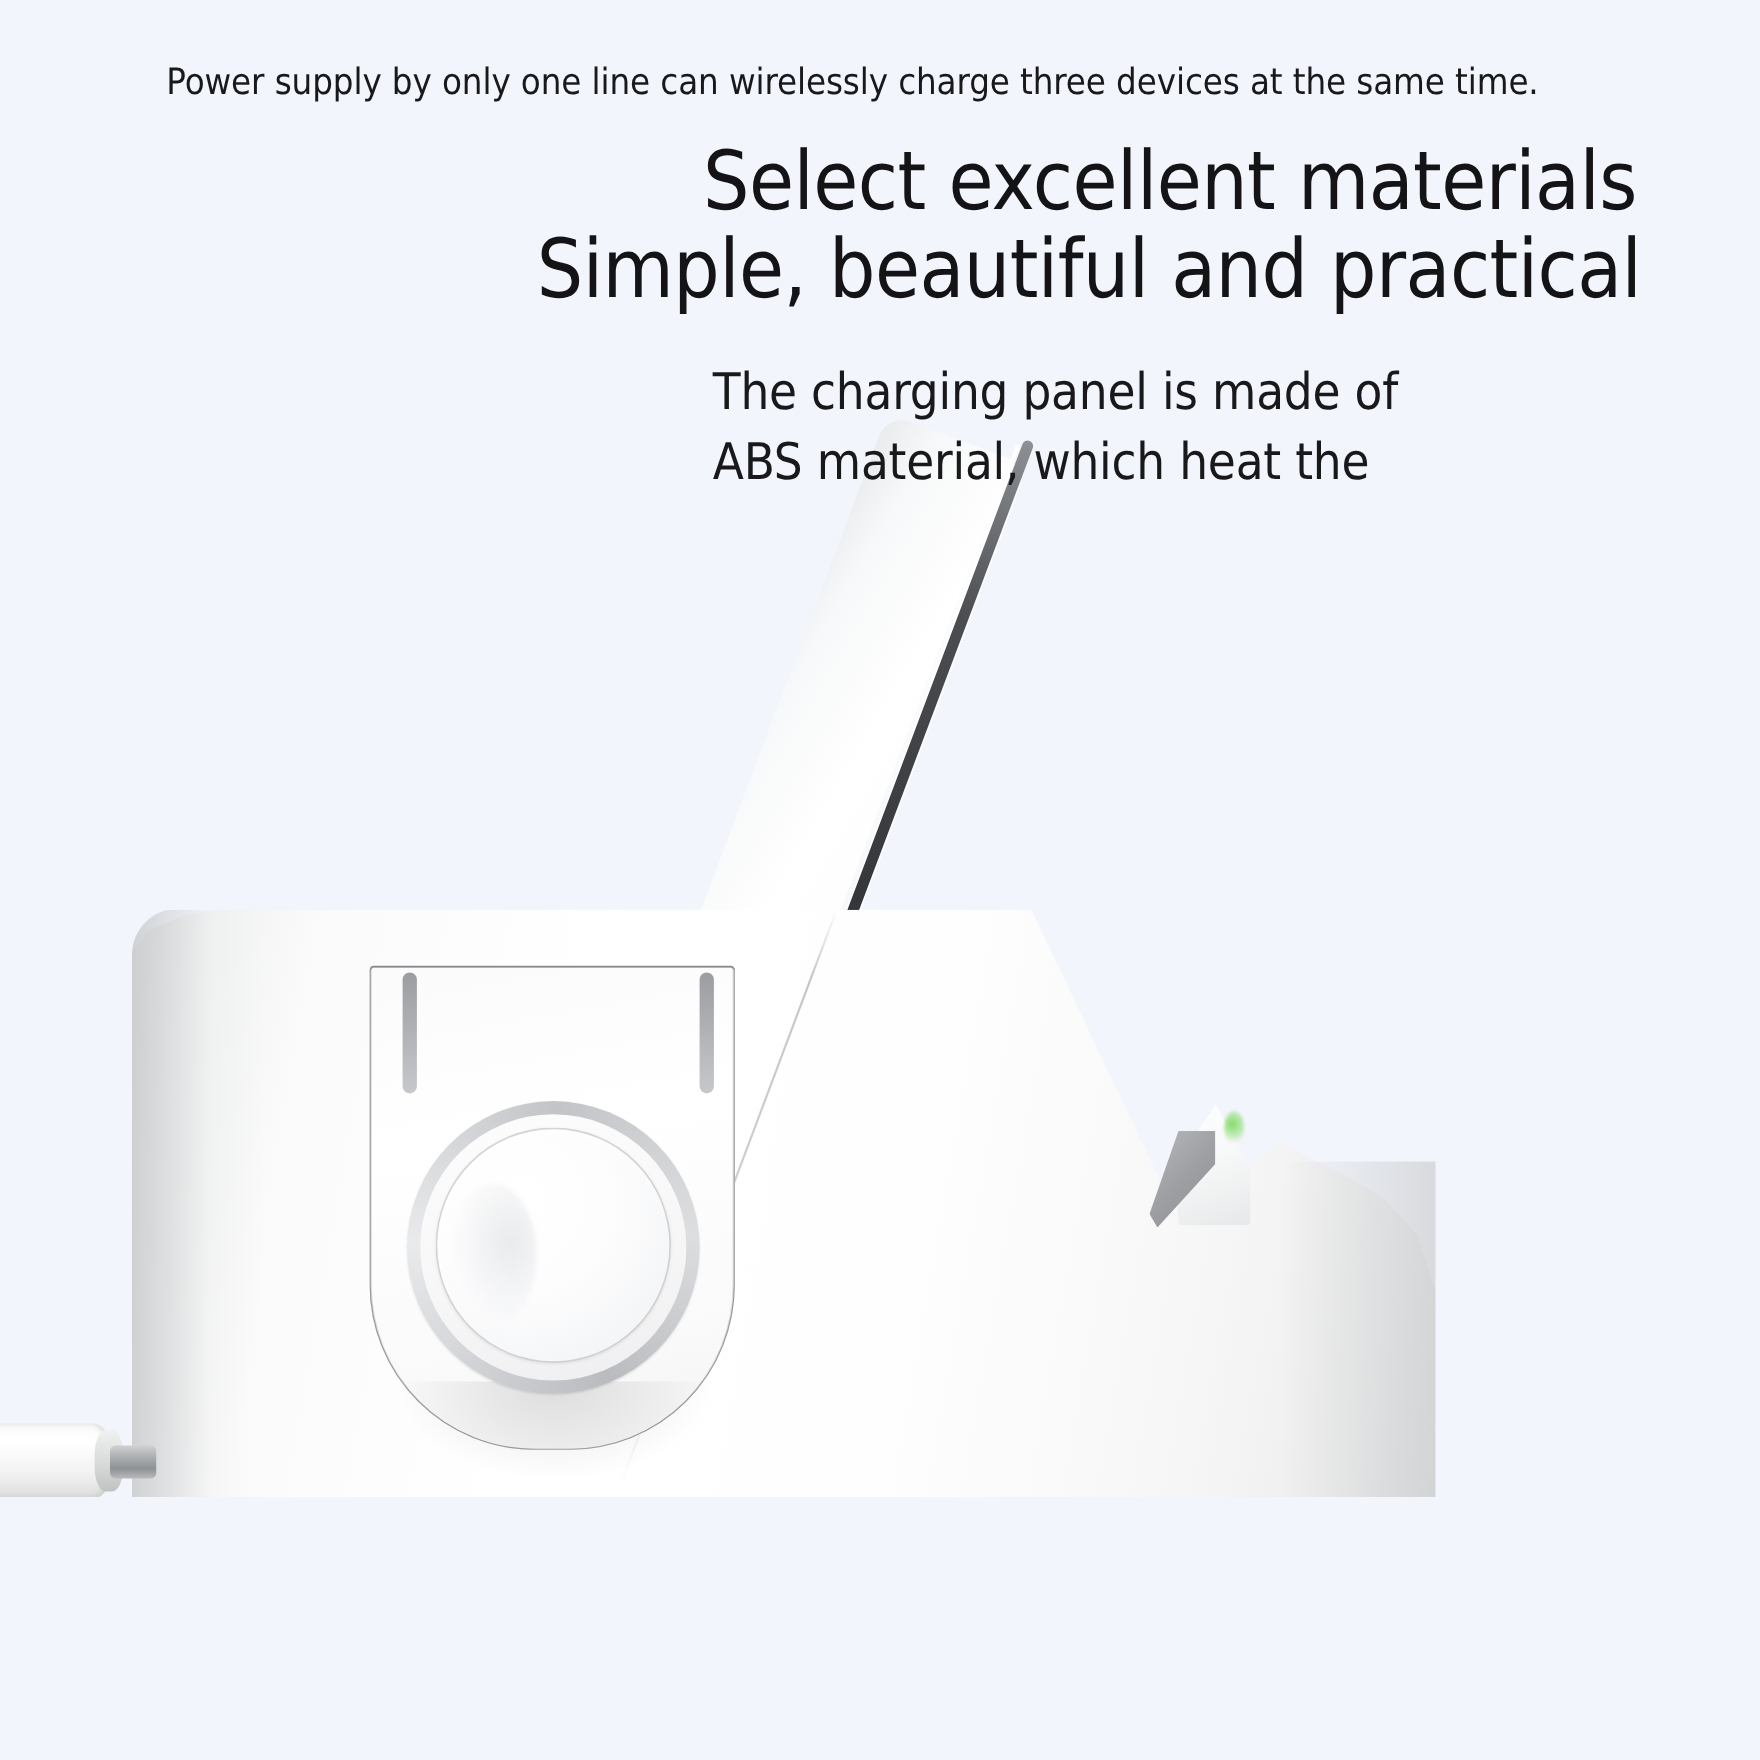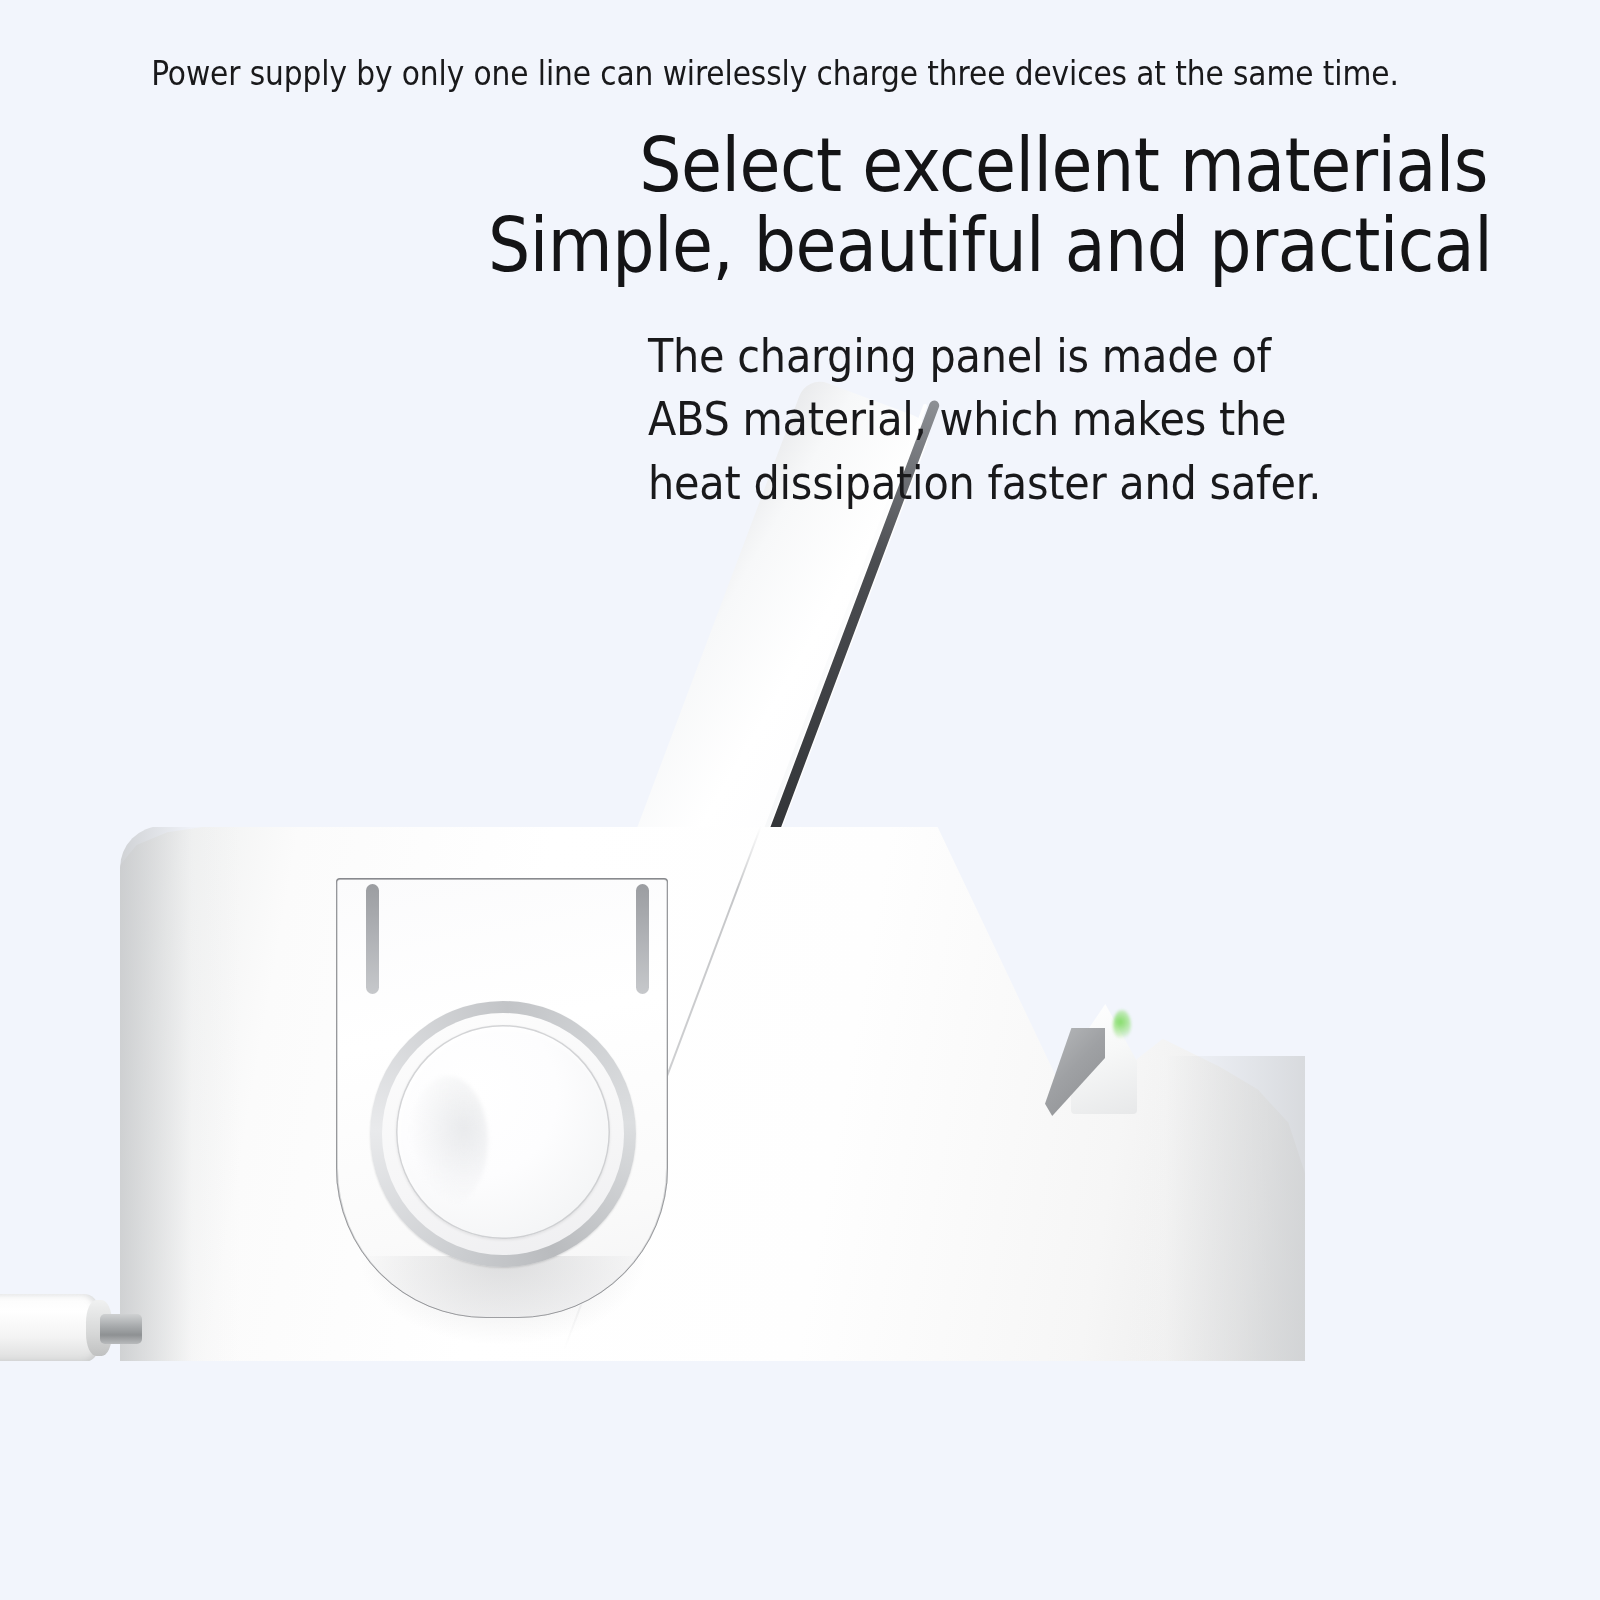--- a/index.html
+++ b/index.html
@@ -432,19 +432,18 @@
 
     <div class="tagline">Power supply by only one line can wirelessly charge three devices at the same time.</div>
 
     <div class="headline">
       <span class="hl-line">Select excellent materials</span>
       <span class="hl-line">Simple, beautiful and practical</span>
     </div>
 
     <div class="body-copy">
       <span class="bc-line">The charging panel is made of</span>
-      <span class="bc-line">ABS material, which makes the</span>
-      <span class="bc-line">heat dissipation faster and safer.</span>
+      <span class="bc-line">ABS material, which heat the</span>
     </div>
 
   </div>
 
 </div>
 
 </body></html>

